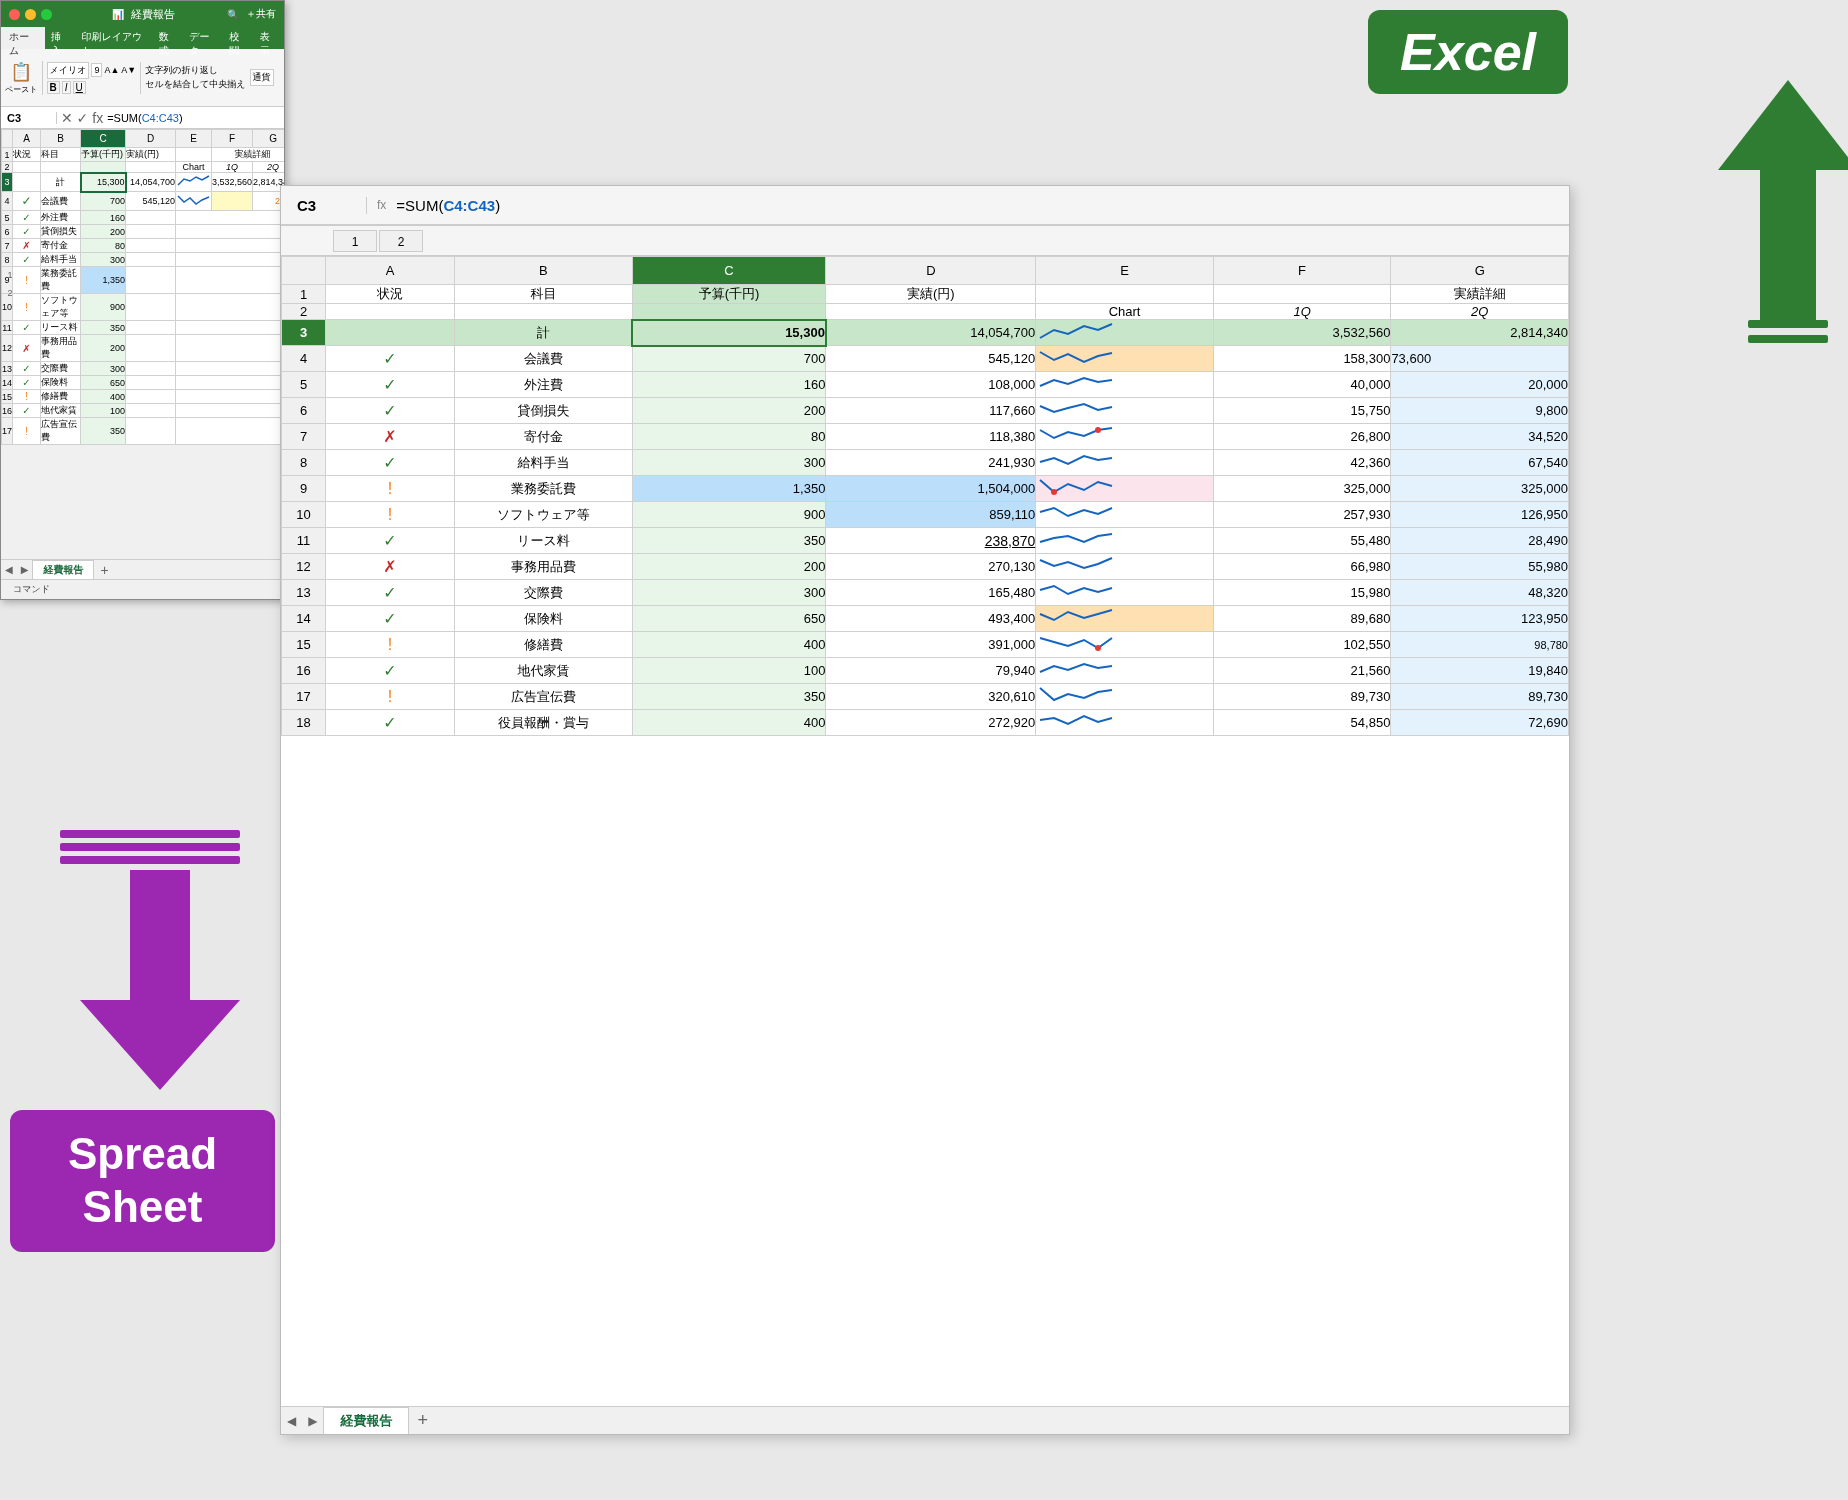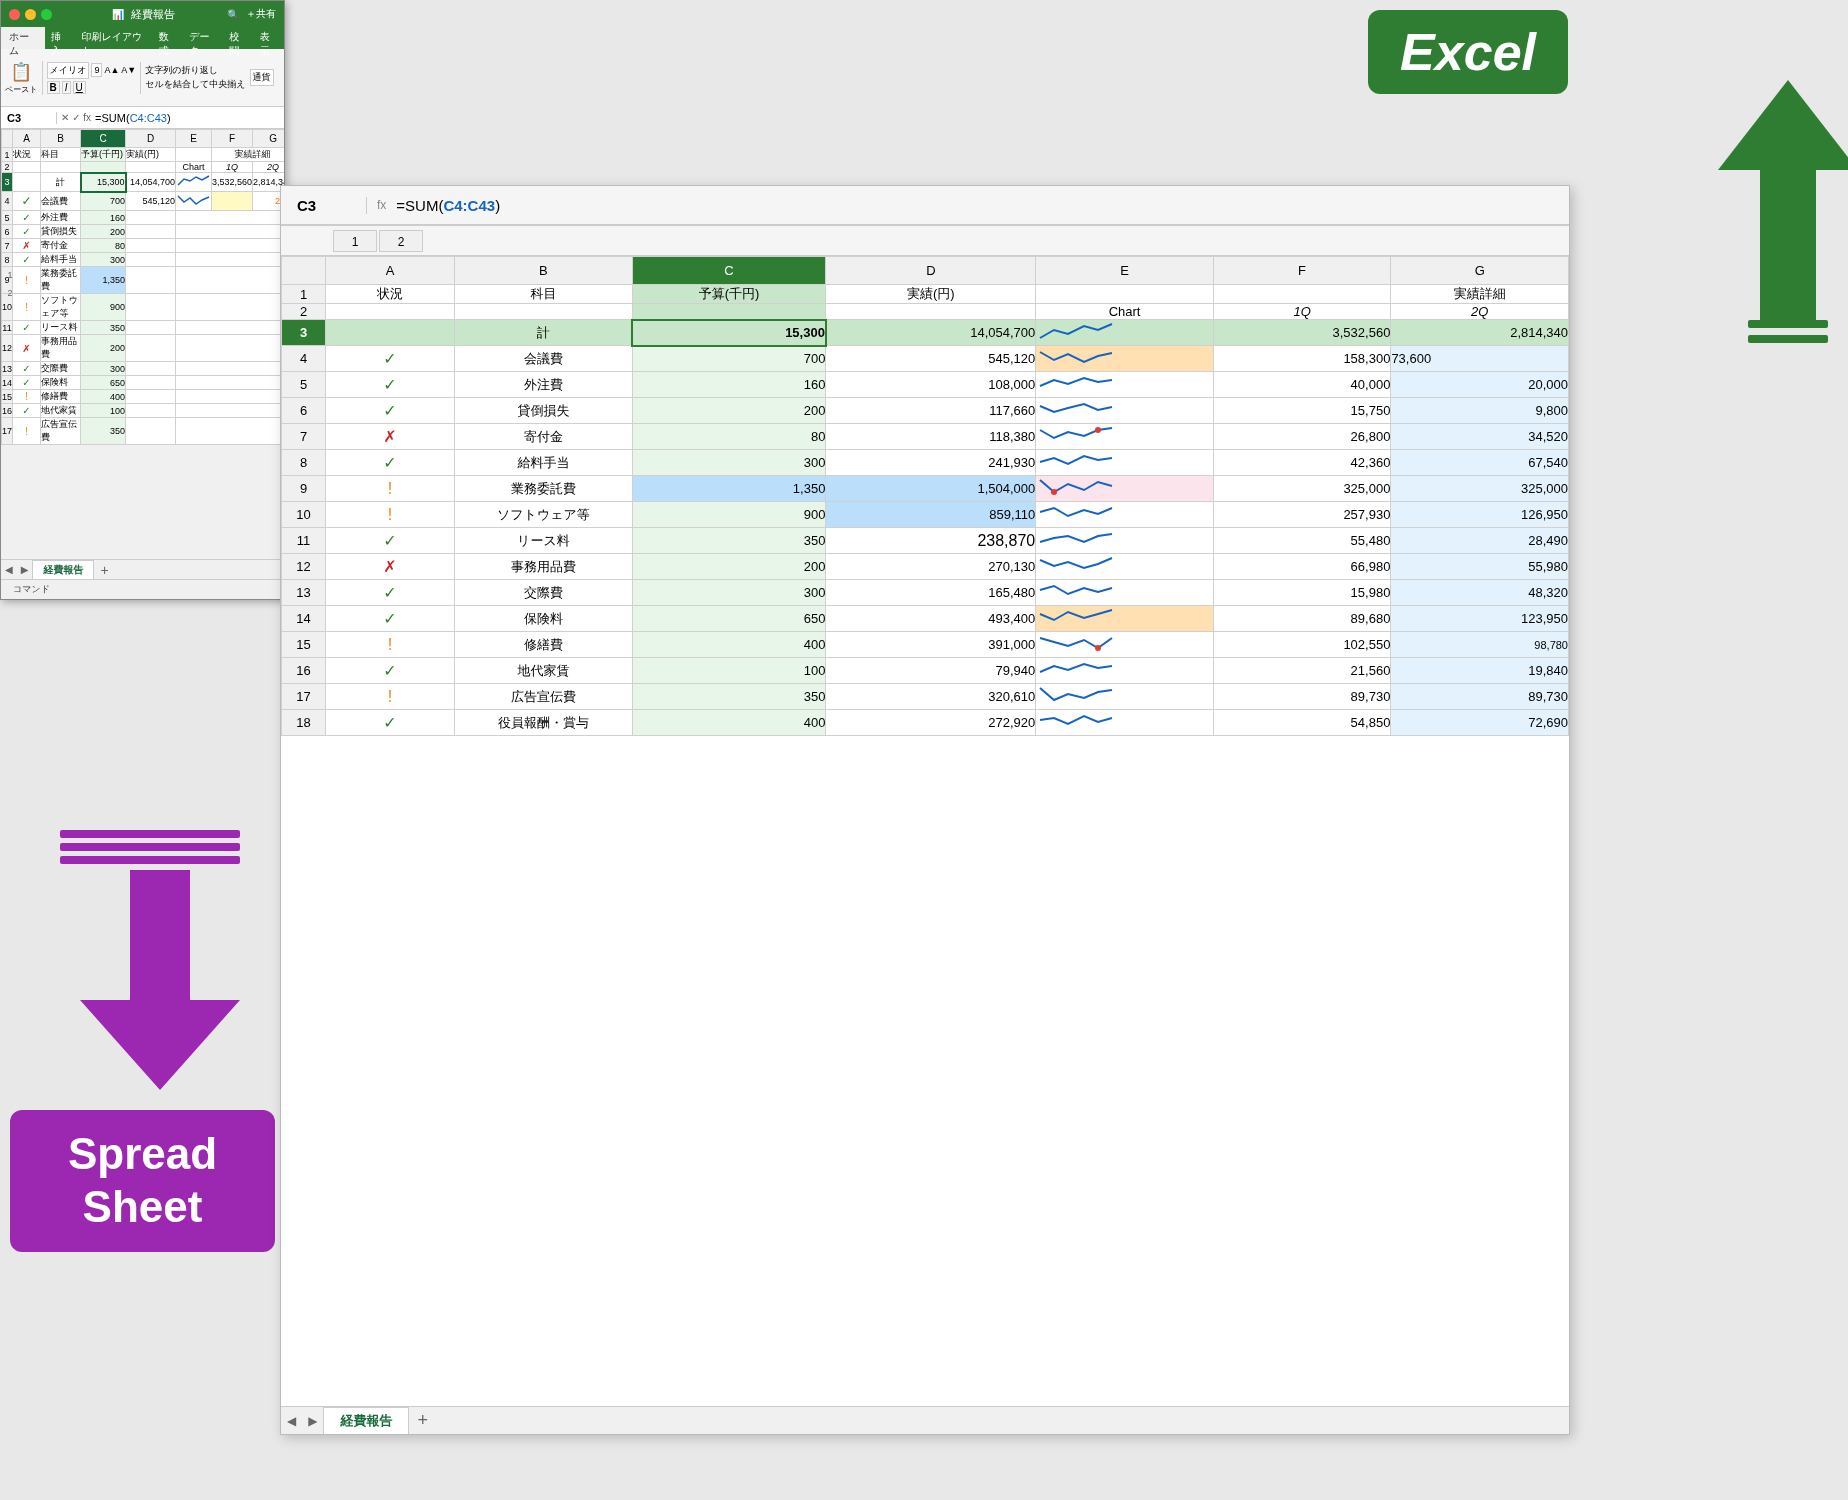--- a/index.html
+++ b/index.html
@@ -93,21 +93,21 @@
     </div>
     <div style="display:flex;flex-direction:column;gap:1px;font-size:9px;">
       <div style="cursor:pointer;">文字列の折り返し</div>
       <div style="cursor:pointer;">セルを結合して中央揃え</div>
     </div>
     <div style="margin-left:2px;border:1px solid #ccc;padding:1px 2px;font-size:9px;background:white;cursor:pointer;">通貨</div>
   </div>
 
   <div style="display:flex;align-items:center;height:22px;background:white;border-bottom:1px solid #ccc;padding:0 6px;font-size:11px;">
     <span style="width:50px;border-right:1px solid #ccc;padding-right:6px;font-weight:bold;font-size:11px;">C3</span>
-    <span style="padding:0 4px;font-size:10px;color:#666;">✕ ✓ fx</span>
+    <span style="padding:0 4px;font-size:14px;color:#666;">✕ ✓ fx</span>
     <span style="font-size:11px;">
       =SUM(<span style="color:#1565C0;">C4:C43</span>)
     </span>
   </div>
 
   <div style="position:absolute;left:2px;top:265px;font-size:9px;color:#666;line-height:1;">
     <div style="height:18px;line-height:18px;text-align:center;width:14px;">1</div>
     <div style="height:18px;line-height:18px;text-align:center;width:14px;">2</div>
   </div>
 
@@ -473,21 +473,21 @@
           </td>
           <td style="border:1px solid #d0d0d0;font-size:13px;text-align:right;">257,930</td>
           <td style="border:1px solid #d0d0d0;background:#e3f2fd;font-size:13px;text-align:right;">126,950</td>
         </tr>
 
         <tr>
           <td style="background:#f0f0f0;text-align:center;border:1px solid #d0d0d0;font-size:13px;">11</td>
           <td style="border:1px solid #d0d0d0;text-align:center;color:#2e7d32;font-size:16px;">✓</td>
           <td style="border:1px solid #d0d0d0;font-size:13px;text-align:center;">リース料</td>
           <td style="border:1px solid #d0d0d0;background:#e8f5e9;font-size:13px;text-align:right;">350</td>
-          <td style="border:1px solid #d0d0d0;font-size:16px;text-align:right;">238,870</td>
+          <td style="border:1px solid #d0d0d0;font-size:14px;text-align:right;text-decoration:underline;">238,870</td>
           <td style="border:1px solid #d0d0d0;">
             <svg width="80" height="22" viewBox="0 0 80 22">
               <polyline points="4,14 18,10 32,8 48,14 62,8 76,6" fill="none" stroke="#1565C0" stroke-width="2"></polyline>
             </svg>
           </td>
           <td style="border:1px solid #d0d0d0;font-size:13px;text-align:right;">55,480</td>
           <td style="border:1px solid #d0d0d0;background:#e3f2fd;font-size:13px;text-align:right;">28,490</td>
         </tr>
 
         <tr>

